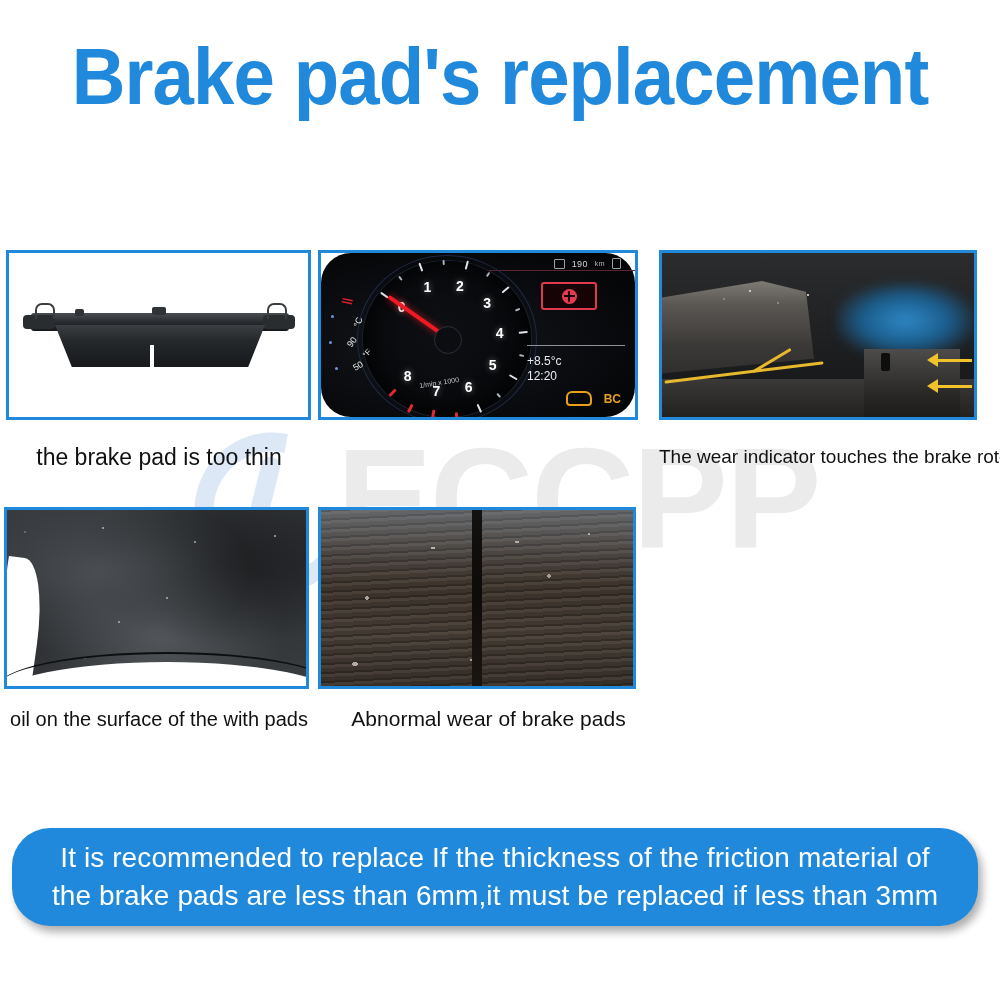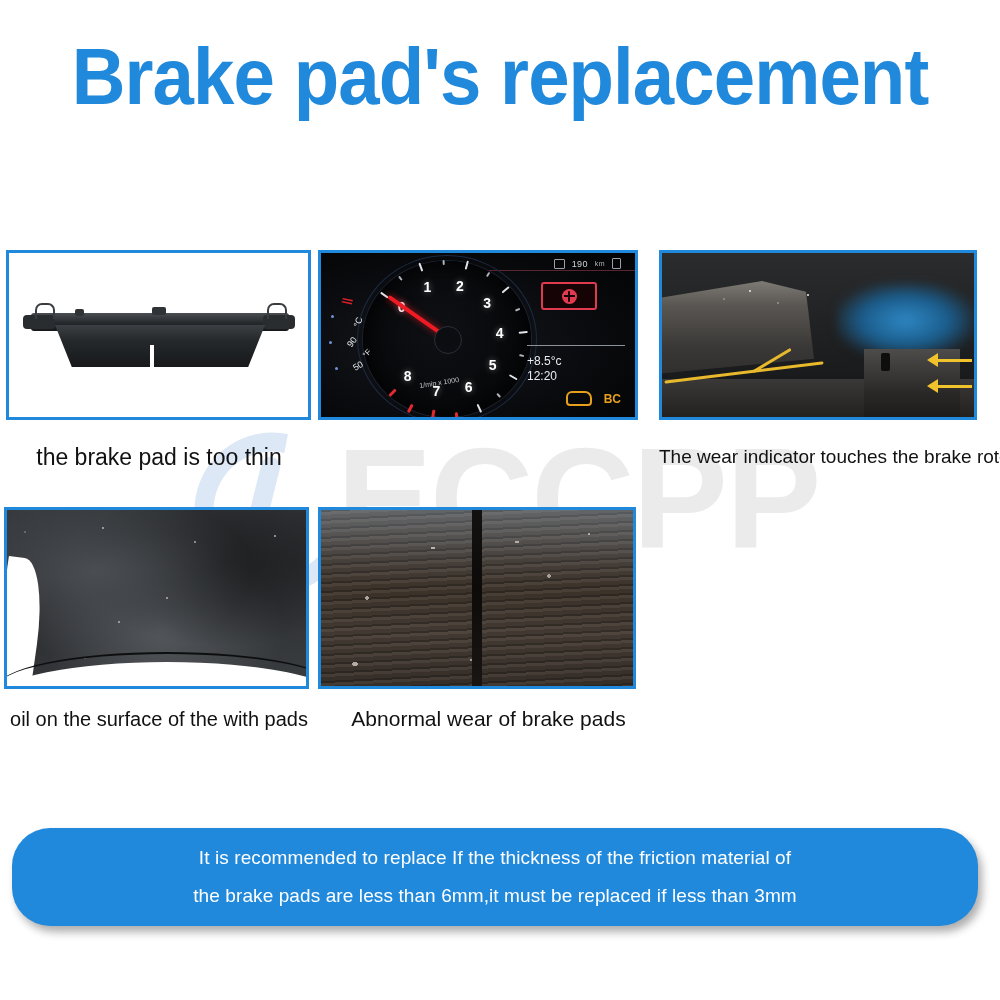--- a/index.html
+++ b/index.html
@@ -96,21 +96,21 @@
   }
   .pad-ear-l{position:absolute;left:14px;top:62px;width:32px;height:14px;background:#2a2d30;border-radius:4px;}
   .pad-ear-r{position:absolute;left:254px;top:62px;width:32px;height:14px;background:#2a2d30;border-radius:4px;}
   .pad-clip-l{position:absolute;left:26px;top:50px;width:16px;height:14px;border:2px solid #3a3d40;border-bottom:none;border-radius:7px 7px 0 0;}
   .pad-clip-r{position:absolute;left:258px;top:50px;width:16px;height:14px;border:2px solid #3a3d40;border-bottom:none;border-radius:7px 7px 0 0;}
   .pad-tab{position:absolute;left:143px;top:54px;width:14px;height:8px;background:#303336;border-radius:2px;}
   .pad-tab2{position:absolute;left:66px;top:56px;width:9px;height:7px;background:#303336;border-radius:2px;}
   .pad-slot{position:absolute;left:141px;top:92px;width:4px;height:22px;background:#fff;}
 
   
-  .dash{position:absolute;inset:0;background:radial-gradient(ellipse at 38% 55%,#16181d 0%,#0a0b0e 55%,#030304 100%);}
+  .dash{position:absolute;inset:0;background:radial-gradient(ellipse at 38% 55%,#16181d 0%,#0a0b0e 55%,#030304 100%);border-radius:30px;}
   .dash .topline{position:absolute;left:46%;top:17px;width:54%;height:1px;background:#5a2530;}
   .dash .topbar{position:absolute;right:14px;top:5px;color:#cfd3d8;font-size:9px;letter-spacing:.4px;display:flex;gap:7px;align-items:center;font-family:"Liberation Sans", sans-serif;}
   .dash .topbar .km{font-size:7px;opacity:.85;}
   .dash .boxicon{width:9px;height:8px;border:1px solid #9aa0a8;border-radius:1px;display:inline-block;}
   .dash .fuelicon{width:7px;height:9px;border:1px solid #9aa0a8;border-radius:1px;display:inline-block;}
   .warnbox{
     position:absolute;right:38px;top:29px;width:52px;height:24px;
     border:2px solid #e03a4e;border-radius:3px;background:#150306;
     display:flex;align-items:center;justify-content:center;
   }
@@ -300,21 +300,21 @@
   
   .banner{
     position:absolute;left:12px;top:828px;width:966px;height:98px;
     background:#2089dc;border-radius:38px;
     box-shadow:4px 6px 9px rgba(0,0,0,.32);
     display:flex;align-items:center;justify-content:center;z-index:4;
   }
   .banner p{
     margin:0;color:#fff;text-align:center;
     font-family:"Liberation Sans Narrow","Liberation Sans", sans-serif;
-    font-size:19px;line-height:38px;white-space:pre-line;font-weight:normal;
+    font-size:28px;line-height:38px;white-space:pre-line;font-weight:normal;
     letter-spacing:.1px;
   }
 </style>
 </head>
 <body>
 
 <div class="page">
 
   <div class="watermark">
     <div class="wm-logo">

